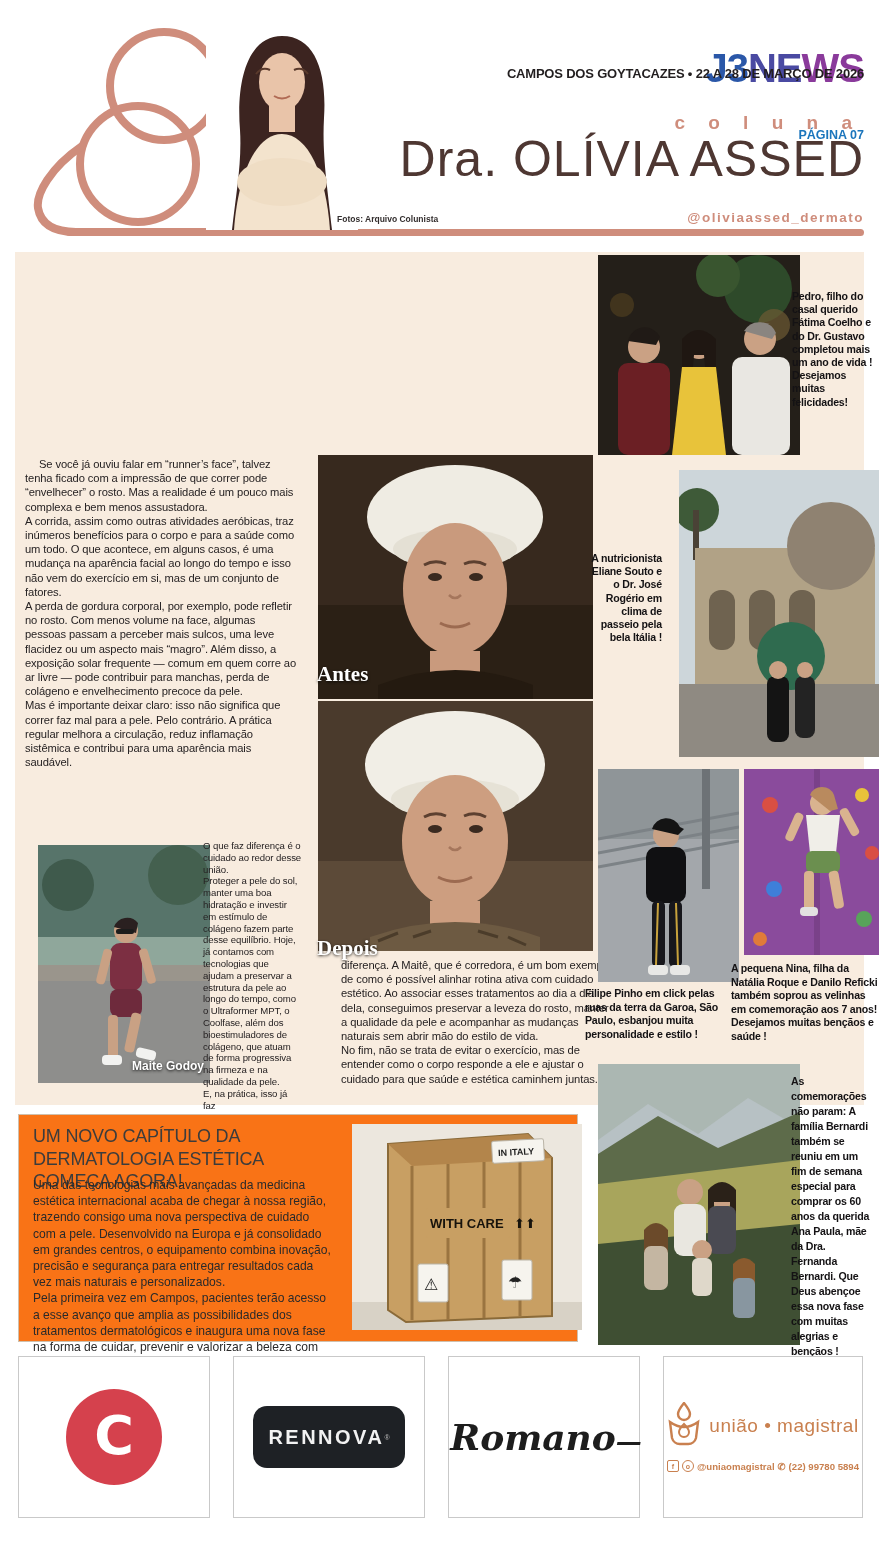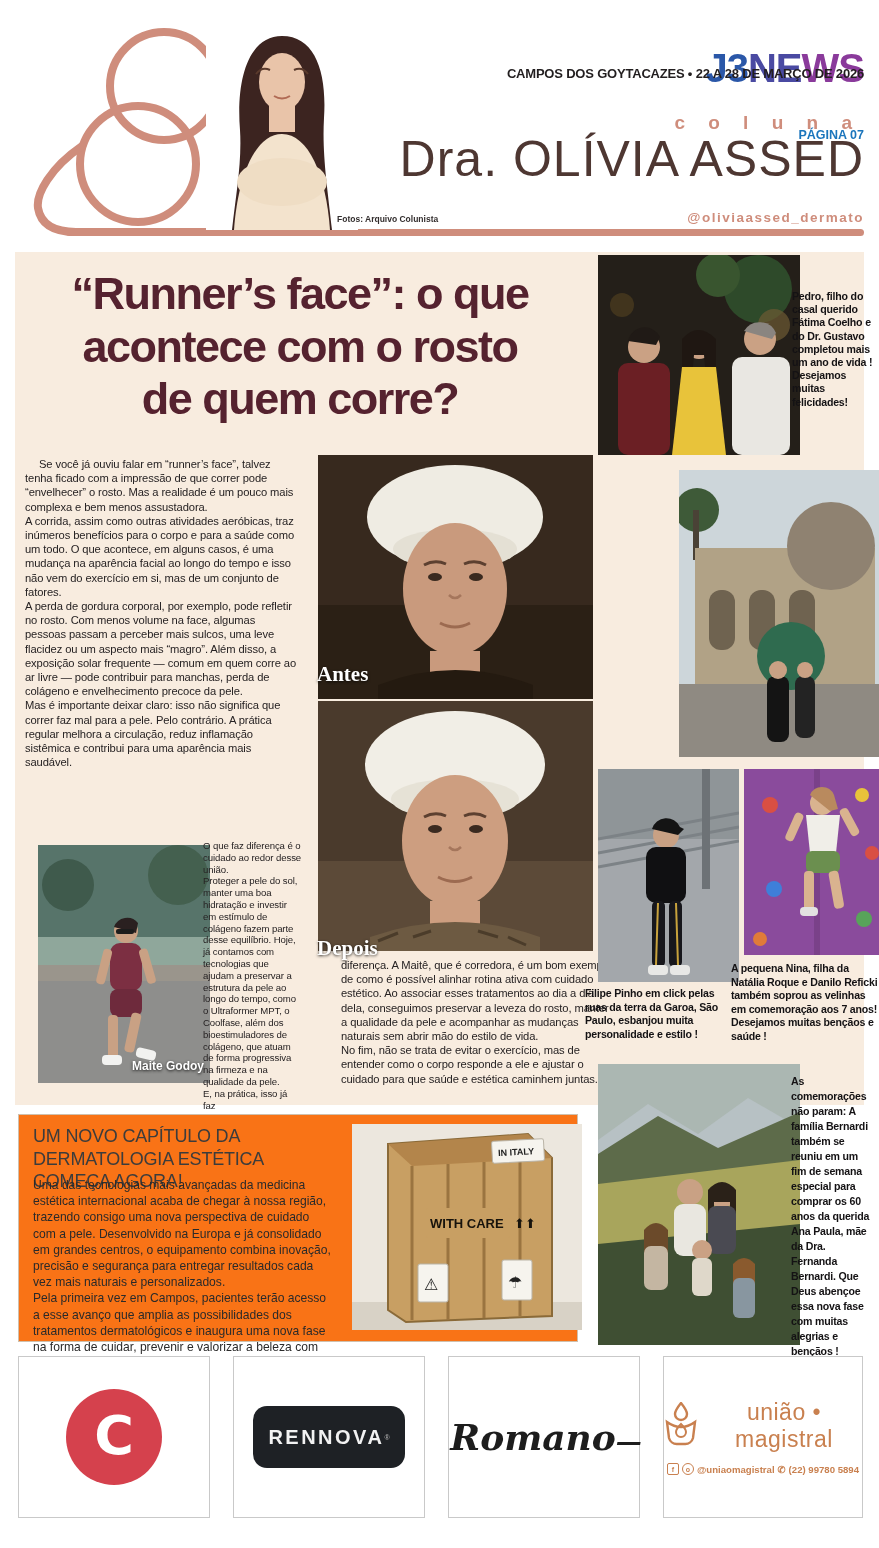--- a/index.html
+++ b/index.html
@@ -46,21 +46,21 @@
   
   .spbox{background:#ffffff;border:1px solid #c9c9c9;display:flex;align-items:center;justify-content:center;}
   .clogo{width:96px;height:96px;border-radius:50%;background:#d5414d;display:flex;align-items:center;justify-content:center;}
   .clogo span{color:#fff;font-weight:800;font-size:54px;font-family:"DejaVu Sans",sans-serif;transform:translateY(-2px);}
   .rennova{background:#1e2125;border-radius:14px;width:152px;height:62px;display:flex;align-items:center;justify-content:center;}
   .rennova span{color:#f2f2f2;font-weight:700;font-size:20px;letter-spacing:2.5px;}
   .rennova sup{color:#bbb;font-size:7px;}
   .romano{font-family:"DejaVu Serif",serif;font-style:italic;font-weight:700;font-size:36px;color:#1d1d1d;}
   .romano .sw{font-size:26px;letter-spacing:-4px;}
   .uniao{color:#c9804f;text-align:center;}
-  .uniao-name{font-size:23px;letter-spacing:0.5px;}
+  .uniao-name{font-size:19px;letter-spacing:0.5px;}
   .uniao-sub{margin-top:10px;font-size:9.6px;font-weight:700;display:flex;align-items:center;gap:3px;justify-content:center;}
   .mini-ic{display:inline-flex;width:10px;height:10px;border:1px solid #c9804f;border-radius:2px;
            align-items:center;justify-content:center;font-size:7px;font-weight:700;}
   .mini-rd{border-radius:50%;}
 </style>
 </head>
 <body>
 
 <div class="page">
 
@@ -93,25 +93,20 @@
   <div class="abs dateline" style="right:15px;top:66px;">CAMPOS DOS GOYTACAZES • 22 A 28 DE MARÇO DE 2026</div>
   <div class="abs pagenum" style="right:15px;top:84px;">PÁGINA 07</div>
 
   <div class="abs kicker" style="right:18px;top:112px;">c o l u n a</div>
   <div class="abs colname" style="right:15px;top:134px;">Dra. OLÍVIA ASSED</div>
   <div class="abs credit" style="left:337px;top:214px;">Fotos: Arquivo Colunista</div>
   <div class="abs handle" style="right:15px;top:210px;">@oliviaassed_dermato</div>
 
   <div class="abs cream" style="left:15px;top:252px;width:849px;height:853px;"></div>
 
-  <div class="abs headline" style="left:22px;top:268px;width:556px;">
-    <div>“Runner’s face”: o que</div>
-    <div>acontece com o rosto</div>
-    <div>de quem corre?</div>
-  </div>
 
   <div class="abs photo" style="left:305px;top:455px;width:275px;height:244px;">
     <svg width="275" height="244" viewBox="0 0 275 244" preserveAspectRatio="none">
       <rect width="275" height="244" fill="#37291e"></rect>
       <rect y="150" width="275" height="94" fill="#2b2015"></rect>
       <ellipse cx="137" cy="62" rx="88" ry="52" fill="#efece3"></ellipse>
       <ellipse cx="137" cy="94" rx="62" ry="20" fill="#e4e0d4"></ellipse>
       <ellipse cx="137" cy="134" rx="52" ry="66" fill="#c99a7d"></ellipse>
       <rect x="112" y="196" width="50" height="48" fill="#c99a7d"></rect>
       <path d="M60,230 Q137,200 215,230 L215,244 L60,244 Z" fill="#241a10"></path>
@@ -216,20 +211,21 @@
       <rect x="70" y="120" width="26" height="60" rx="12" fill="#6f6350"></rect>
       <rect x="110" y="120" width="26" height="60" rx="12" fill="#6f6350"></rect>
       <rect y="214" width="212" height="73" fill="#8f8a82"></rect>
       <circle cx="112" cy="186" r="34" fill="#2f6b4f"></circle>
       <rect x="88" y="206" width="22" height="66" rx="8" fill="#141414"></rect>
       <rect x="116" y="206" width="20" height="62" rx="8" fill="#232323"></rect>
       <circle cx="99" cy="200" r="9" fill="#c9a184"></circle>
         <circle cx="126" cy="200" r="8" fill="#caa184"></circle>
     </svg>
   </div>
+  <div class="abs cap cap-r" style="left:586px;top:552px;width:76px;">A nutricionista Eliane Souto e o Dr. José Rogério em clima de passeio pela bela Itália !</div>
 
   <div class="abs photo" style="left:585px;top:769px;width:141px;height:213px;">
     <svg width="141" height="213" viewBox="0 0 141 213" preserveAspectRatio="none">
       <rect width="141" height="213" fill="#a3a7ab"></rect>
       <rect x="0" y="0" width="141" height="70" fill="#8f9598"></rect>
       <path d="M0,70 L141,44 M0,84 L141,58 M0,98 L141,72" stroke="#7c8286" stroke-width="3"></path>
       <rect x="104" y="0" width="8" height="120" fill="#6d7276"></rect>
       <circle cx="68" cy="66" r="13" fill="#c9a184"></circle>
       <path d="M54,60 a15,15 0 0 1 28,-2 l4,2 -6,6 z" fill="#141414"></path>
       <rect x="48" y="78" width="40" height="56" rx="10" fill="#101012"></rect>

